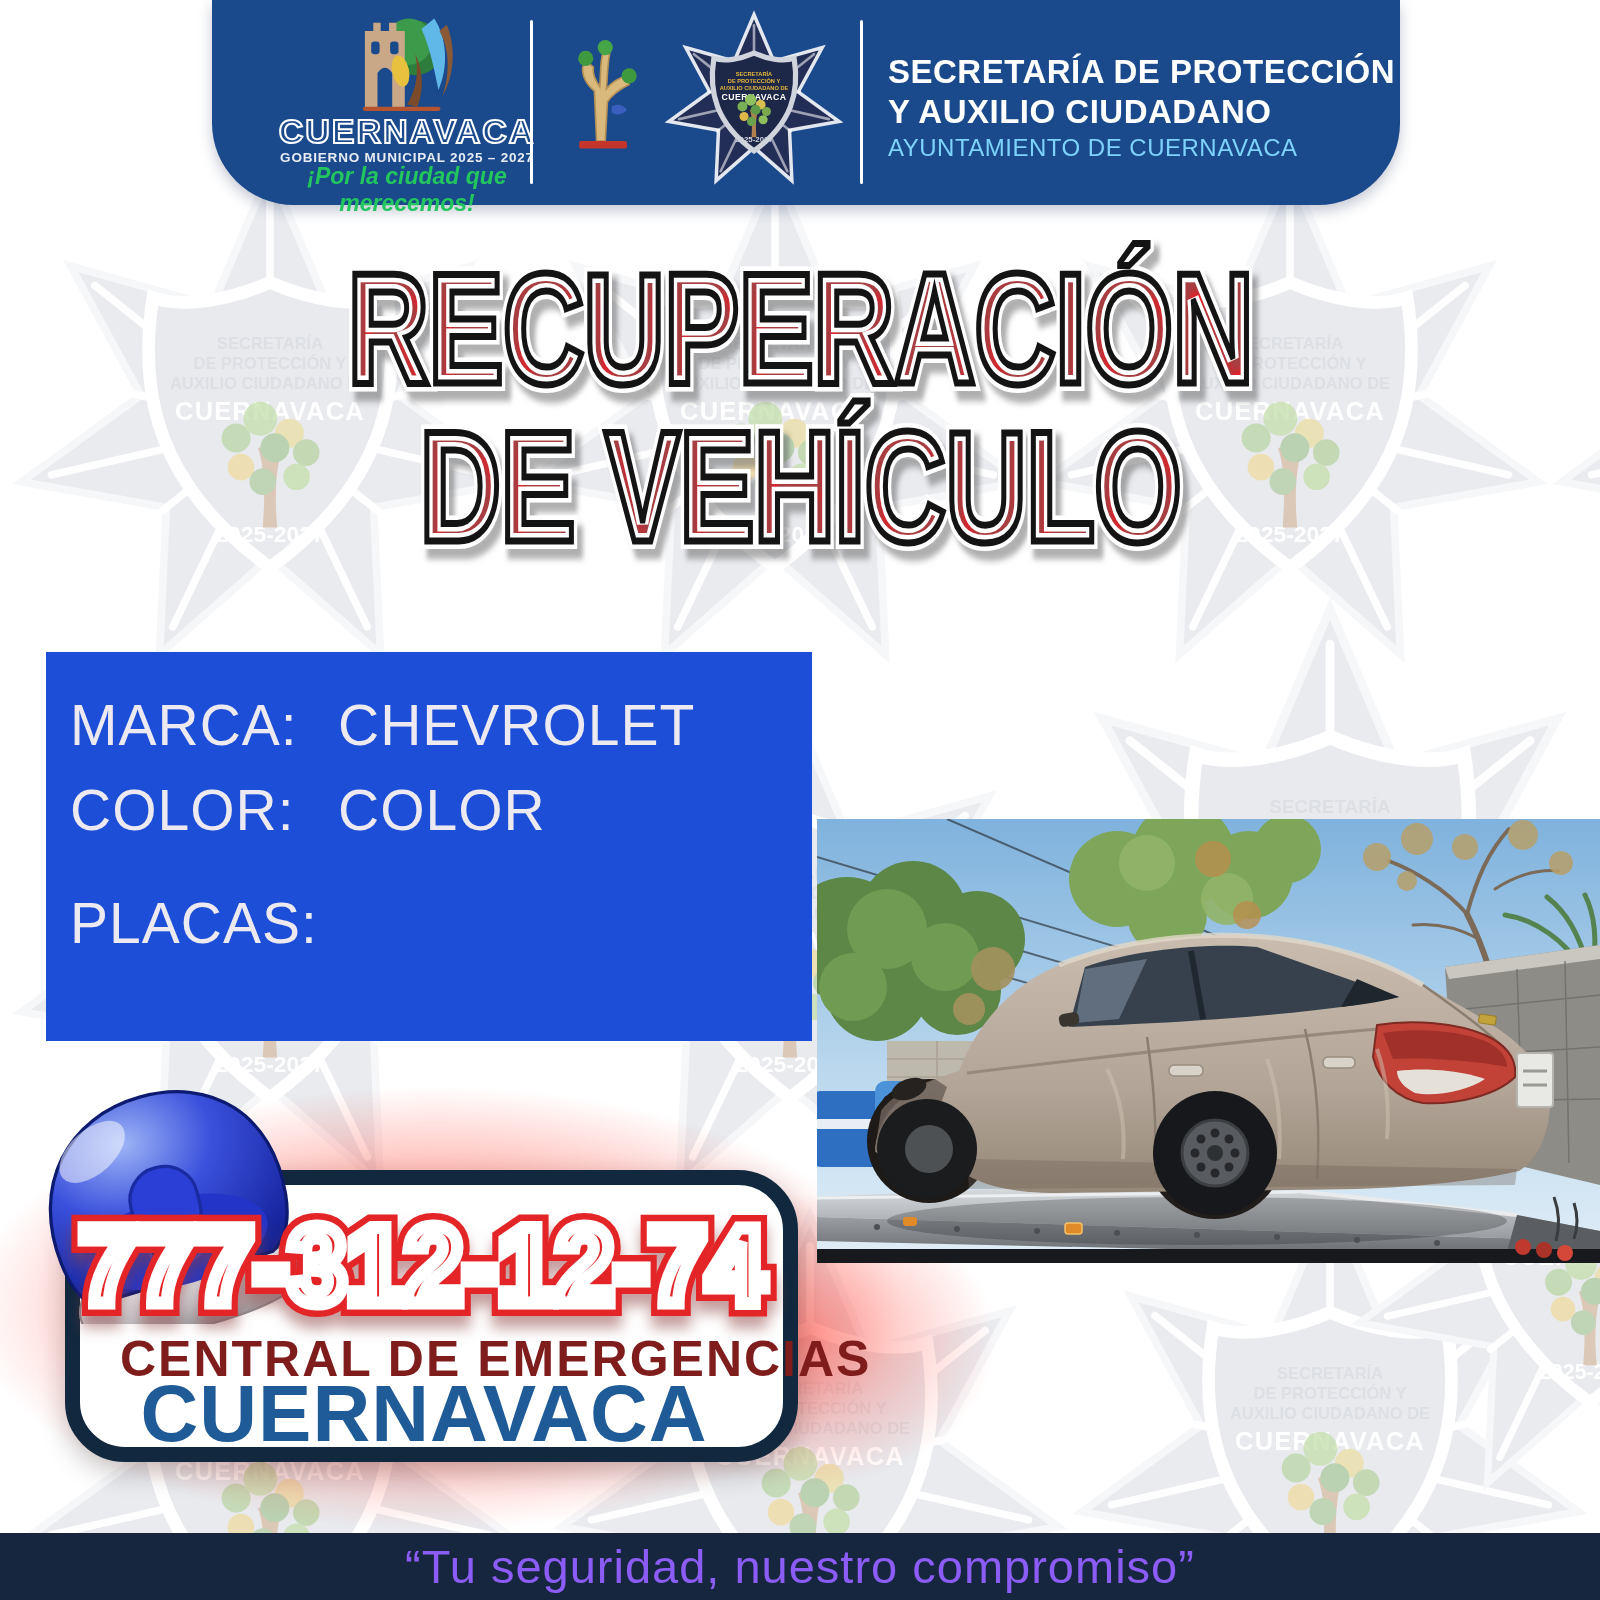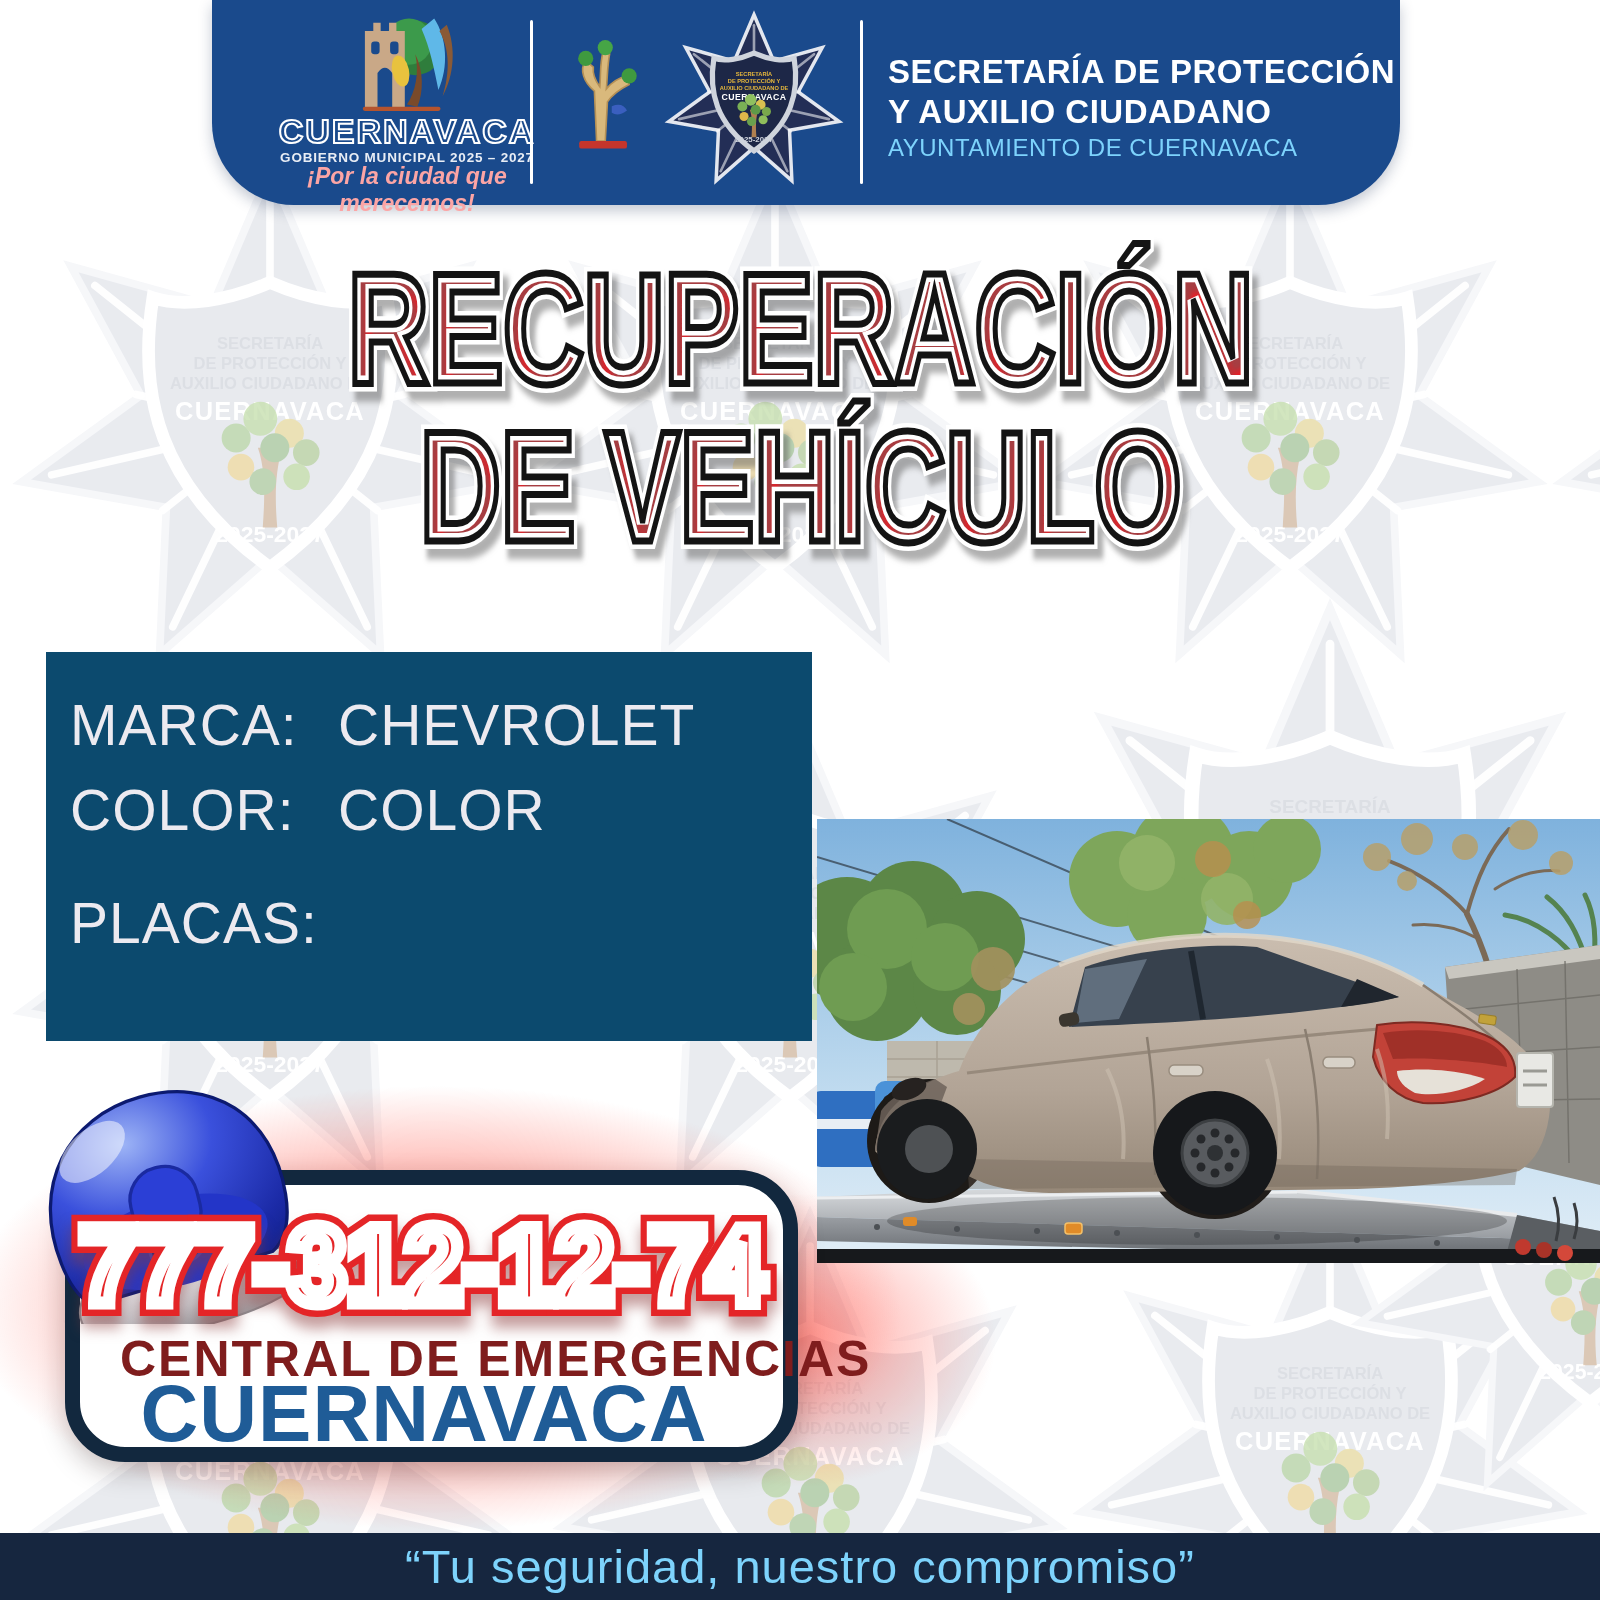--- a/index.html
+++ b/index.html
@@ -17,40 +17,40 @@
   
   .header{position:absolute;left:212px;top:0;width:1188px;height:205px;z-index:5;
           background:#1a4a8c;border-radius:0 0 82px 82px;box-shadow:0 6px 14px rgba(20,40,80,.25);}
   .hsep{position:absolute;top:20px;width:3px;height:164px;background:#ffffff;border-radius:2px;}
   .citylogo-name{position:absolute;left:40px;top:112px;width:310px;text-align:center;
       font-size:34px;font-weight:bold;letter-spacing:2px;color:rgba(26,74,140,0);
       -webkit-text-stroke:2px #ffffff;}
   .citylogo-gov{position:absolute;left:40px;top:150px;width:310px;text-align:center;
       font-size:13.5px;font-weight:bold;letter-spacing:.8px;color:#e8edf5;}
   .citylogo-slogan{position:absolute;left:40px;top:163px;width:310px;text-align:center;
-      font-size:23px;font-style:italic;font-weight:bold;color:#fca5a5;}
+      font-size:23px;font-style:italic;font-weight:bold;color:#22c55e;}
   .sec-text{position:absolute;left:676px;top:52px;width:510px;color:#ffffff;}
   .sec-l1,.sec-l2{font-size:33px;font-weight:bold;letter-spacing:.5px;line-height:40px;}
   .sec-l3{font-size:24px;font-weight:normal;color:#7dd3fc;letter-spacing:.5px;line-height:32px;}
 
   
   .title{position:absolute;left:0;top:0;width:1600px;z-index:4;}
   .t-line{position:absolute;left:0;width:1600px;text-align:center;
           transform:scaleX(.72);transform-origin:50% 50%;
           font-weight:bold;font-size:158px;line-height:160px;letter-spacing:-2px;white-space:nowrap;}
   .t1{top:248px;} .t2{top:406px;}
   .stack span{position:absolute;left:0;right:0;top:0;}
   .stack .fill{position:static;}
   .lw{color:transparent;-webkit-text-stroke:16px #ffffff;
       filter:drop-shadow(8px 10px 3px rgba(95,95,95,.5));}
   .lk{color:transparent;-webkit-text-stroke:7px #141414;}
   .lr{color:#ec1c24;}
 
   
-  .infobox{position:absolute;left:46px;top:652px;width:766px;height:389px;background:#0c4a6e;z-index:5;}
+  .infobox{position:absolute;left:46px;top:652px;width:766px;height:389px;background:#1d4ed8;z-index:5;}
   .vrow{position:absolute;left:24px;width:730px;display:grid;grid-template-columns:268px auto;
         font-size:57px;color:#eceaf0;letter-spacing:1px;white-space:nowrap;}
   .vr0{top:40px;} .vr1{top:125px;} .vr2{top:238px;}
 
   
   .photo{position:absolute;left:817px;top:819px;width:783px;height:444px;z-index:3;}
 
   
   .ebox{position:absolute;left:65px;top:1170px;width:733px;height:292px;z-index:6;
         background:#ffffff;border:15px solid #12283e;border-radius:60px;
@@ -64,21 +64,21 @@
   .pw2{color:transparent;-webkit-text-stroke:13px #ffffff;}
   .pr{color:#e42527;}
   .e-central{position:absolute;left:120px;top:1330px;width:608px;z-index:8;text-align:left;
          font-size:50px;font-weight:bold;letter-spacing:2px;color:#7f1d1d;white-space:nowrap;}
   .e-city{position:absolute;left:120px;top:1368px;width:608px;z-index:8;text-align:center;
          font-size:80px;font-weight:bold;letter-spacing:1px;color:#1f5c97;white-space:nowrap;}
 
   
   .footer{position:absolute;left:0;top:1533px;width:1600px;height:67px;background:#16263f;z-index:9;
           display:flex;align-items:center;justify-content:center;}
-  .footer-text{color:#7dd3fc;font-size:47px;letter-spacing:1px;}
+  .footer-text{color:#8b5cf6;font-size:47px;letter-spacing:1px;}
 </style>
 </head>
 <body>
 
 <div class="poster">
 
   <svg class="wm-layer" xmlns="http://www.w3.org/2000/svg">
     <defs>
       <polygon id="star7" points="0,-100 22.6,-46.9 78.2,-62.3 50.7,-11.6 97.5,22.3 40.7,32.4 43.4,90.1 0,52 -43.4,90.1 -40.7,32.4 -97.5,22.3 -50.7,-11.6 -78.2,-62.3 -22.6,-46.9"></polygon>
       <g id="star-rays" fill="none" stroke-linecap="round">

